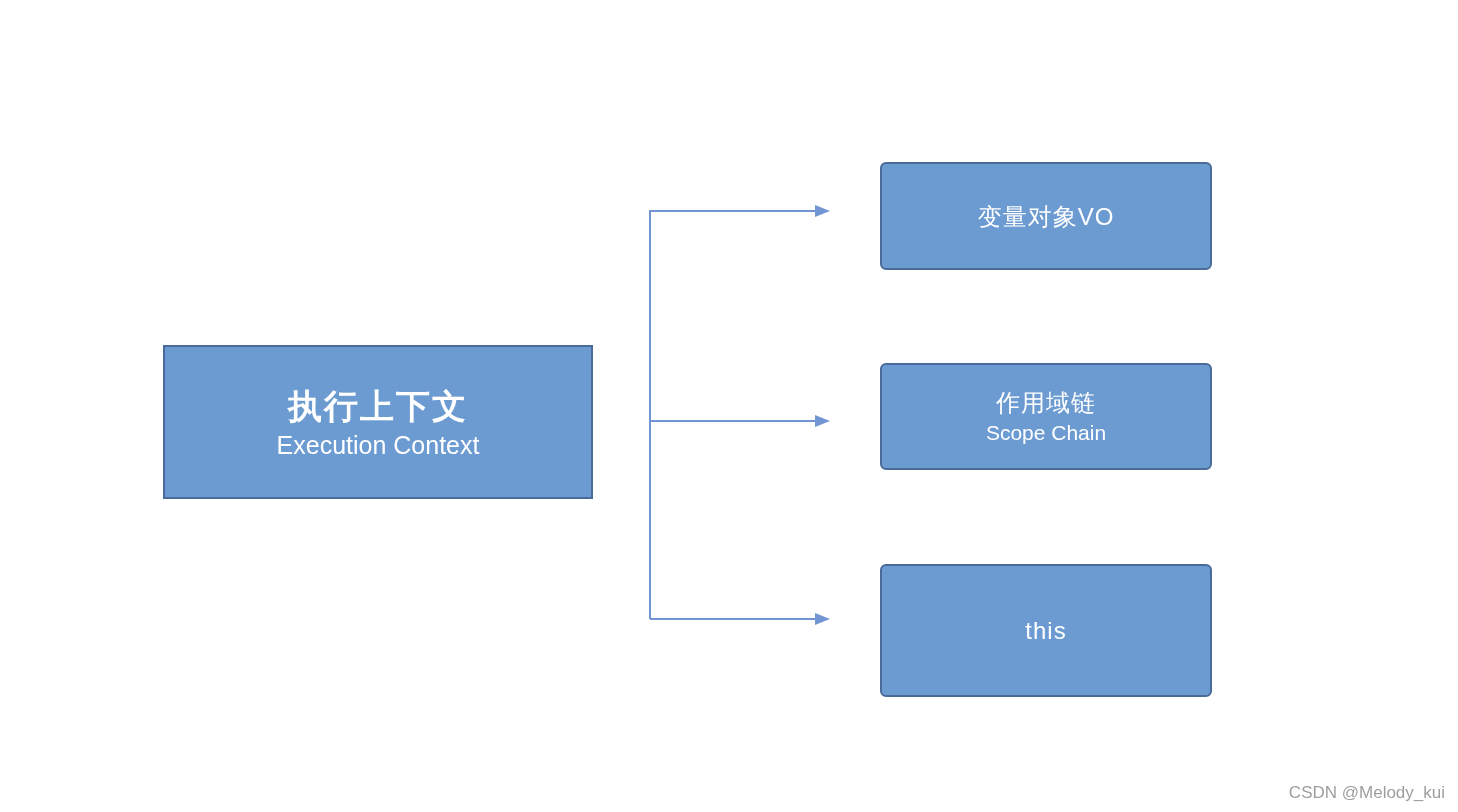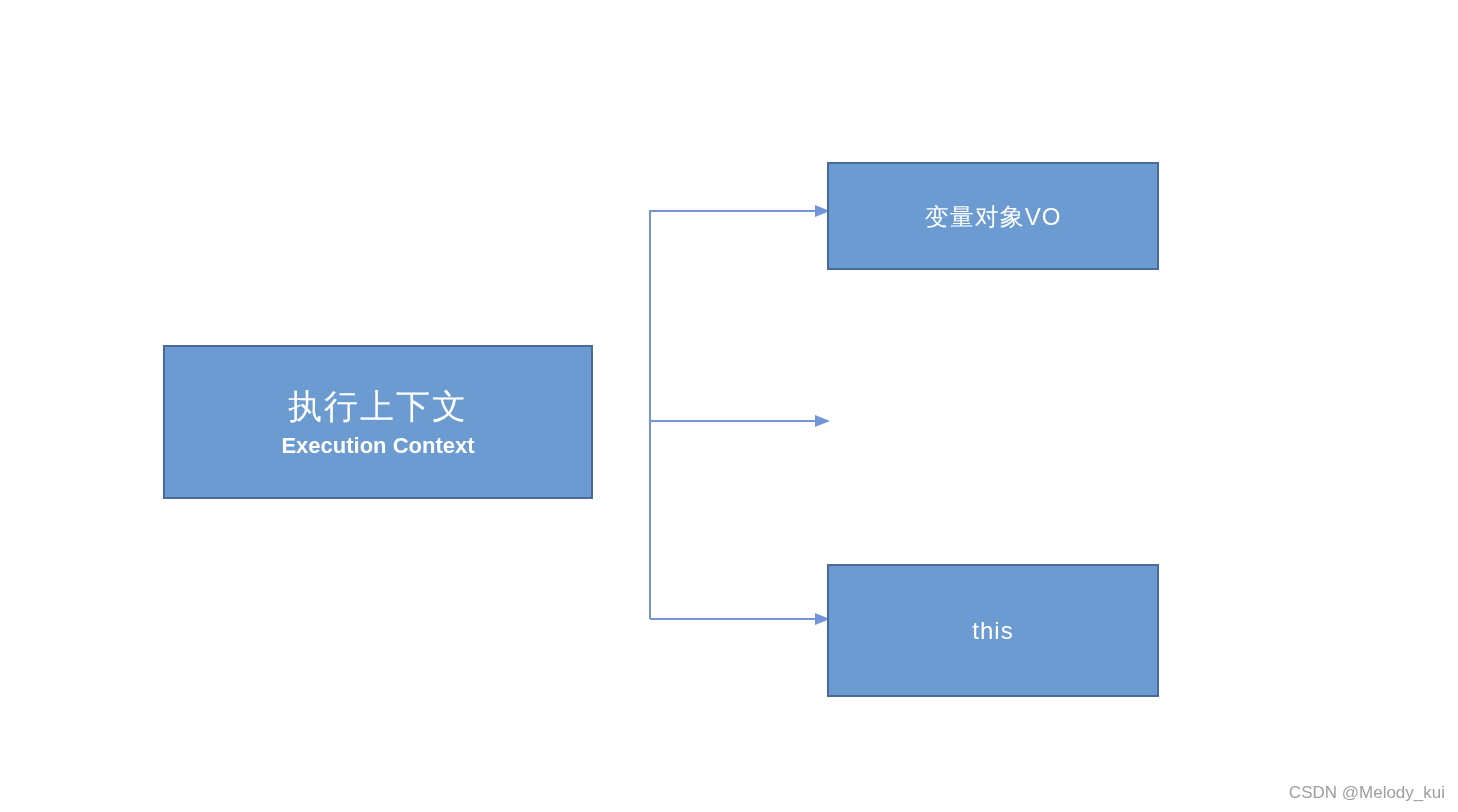--- a/index.html
+++ b/index.html
@@ -50,30 +50,31 @@
     text-align: center;
   }
   .node-root {
     left: 163px; top: 345px;
     width: 430px; height: 154px;
   }
   .node-root .line-zh {
     font-size: 34px;
     line-height: 46px;
     letter-spacing: 2px;
+    font-weight: 700;
+  }
+  .node-root .line-en {
+    font-size: 25px;
+    line-height: 33px;
     font-weight: 400;
   }
-  .node-root .line-en {
-    font-size: 22px;
-    line-height: 33px;
-    font-weight: 700;
-  }
   .node-branch {
-    left: 827px;
+    left: 880px;
     width: 332px;
+    border-radius: 6px;
   }
   .node-branch .line-zh {
     font-size: 24px;
     line-height: 33px;
     letter-spacing: 1px;
     font-weight: 400;
   }
   .node-branch .line-en {
     font-size: 21px;
     line-height: 28px;
@@ -114,20 +115,24 @@
 
   <div class="node node-root">
     <div class="line-zh">执行上下文</div>
     <div class="line-en">Execution Context</div>
   </div>
 
   <div class="node node-branch node-vo">
     <div class="line-zh">变量对象VO</div>
   </div>
 
+  <div class="node node-branch node-sc">
+    <div class="line-zh">作用域链</div>
+    <div class="line-en">Scope Chain</div>
+  </div>
 
   <div class="node node-branch node-this">
     <div class="line-zh">this</div>
   </div>
 
   <div class="watermark">CSDN @Melody_kui</div>
 
 </div>
 
 </body></html>

